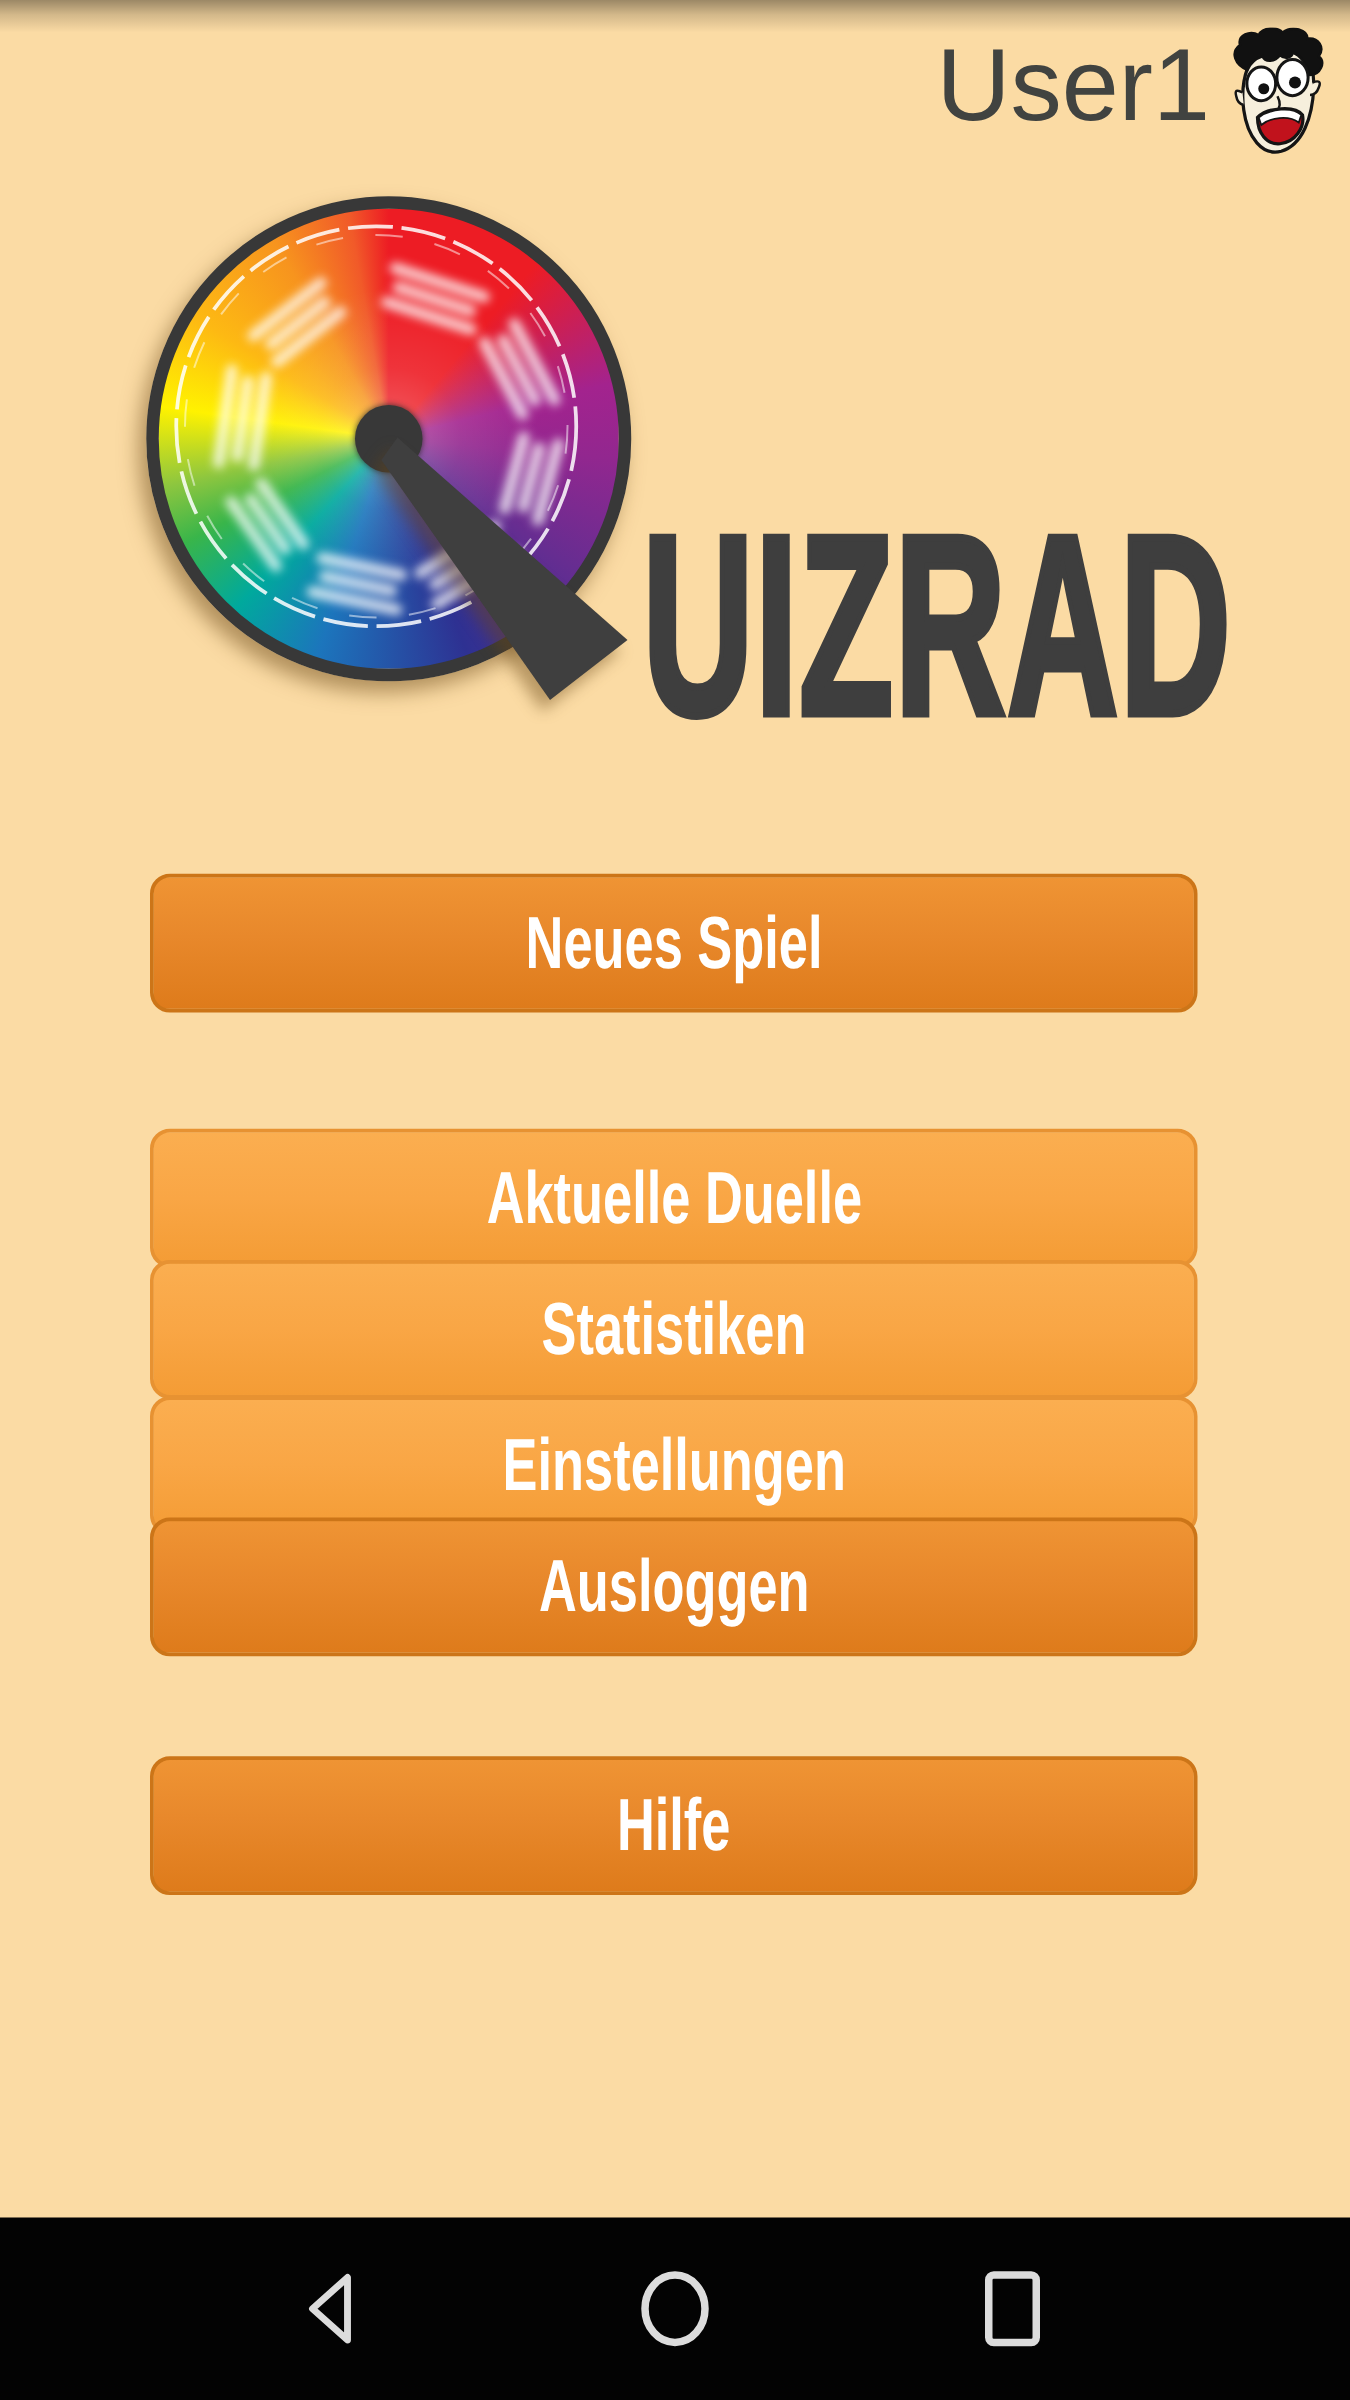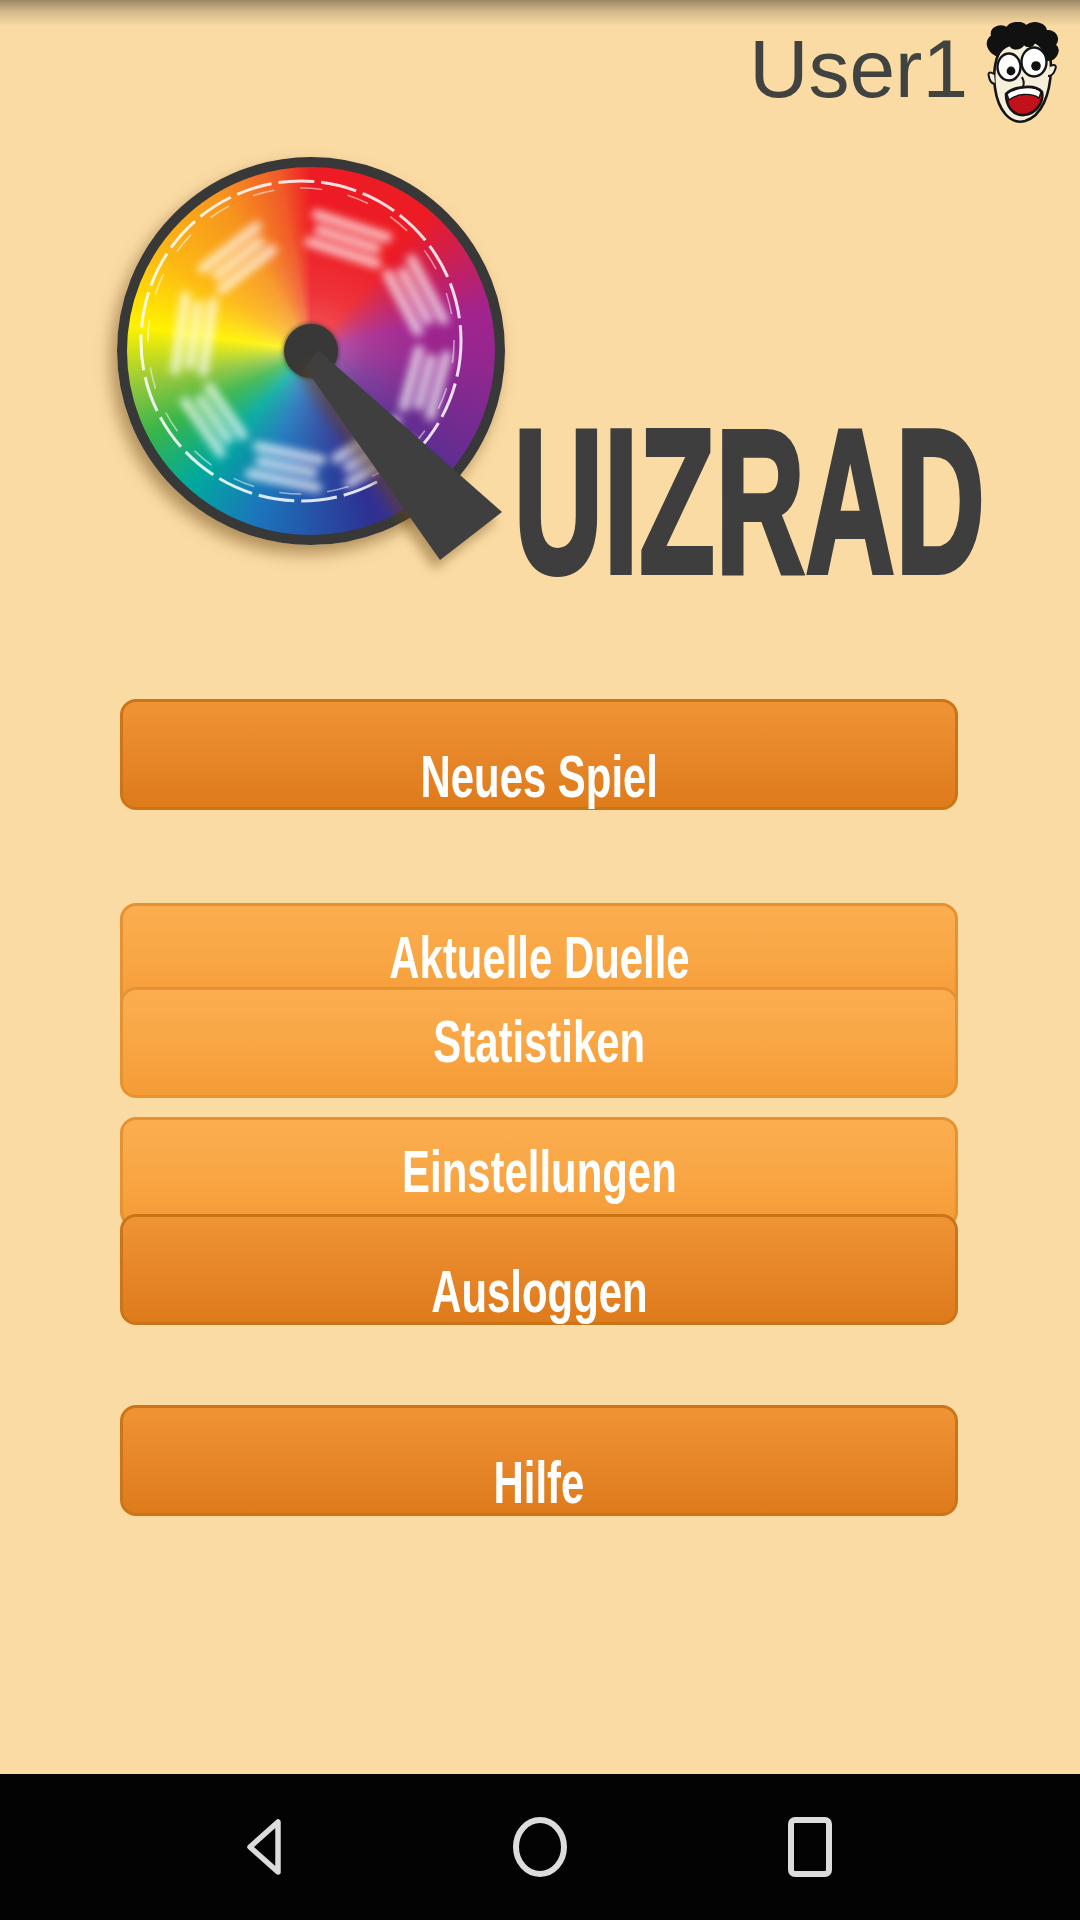--- a/index.html
+++ b/index.html
@@ -65,21 +65,20 @@
   }
   
   .menu-btn{
     position:absolute;left:120px;width:838px;height:111px;border-radius:16px;
     display:flex;align-items:center;justify-content:center;box-sizing:border-box;
     cursor:pointer;
   }
   .menu-btn.primary{
     background:linear-gradient(180deg,#EF9434 0%,#E8882B 45%,#DE7B1B 100%);
     border:3px solid #CC7518;
-    align-items:flex-end;
   }
   .menu-btn.secondary{
     background:linear-gradient(180deg,#FBAE50 0%,#F9A645 50%,#F49C35 100%);
     border:3px solid #E79232;
   }
   .menu-btn .lbl{
     color:#FFFFFF;font-size:59px;font-weight:bold;line-height:1;
     transform:scaleX(0.71);transform-origin:center center;white-space:nowrap;
   }
   
@@ -171,21 +170,21 @@
   <polygon points="38,20 222,182 160,230 25,38" fill="#3F3F3F"></polygon>
 </svg>
 <div class="wordmark">UIZRAD</div>
 
 <div class="menu-btn primary" style="top:699px">
     <span class="lbl">Neues Spiel</span>
   </div>
 <div class="menu-btn secondary" style="top:903px">
     <span class="lbl">Aktuelle Duelle</span>
   </div>
-<div class="menu-btn secondary" style="top:987px">
+<div class="menu-btn secondary" style="top:1008px">
     <span class="lbl">Statistiken</span>
   </div>
 <div class="menu-btn secondary" style="top:1117px">
     <span class="lbl">Einstellungen</span>
   </div>
 <div class="menu-btn primary" style="top:1214px">
     <span class="lbl">Ausloggen</span>
   </div>
 <div class="menu-btn primary" style="top:1405px">
     <span class="lbl">Hilfe</span>

